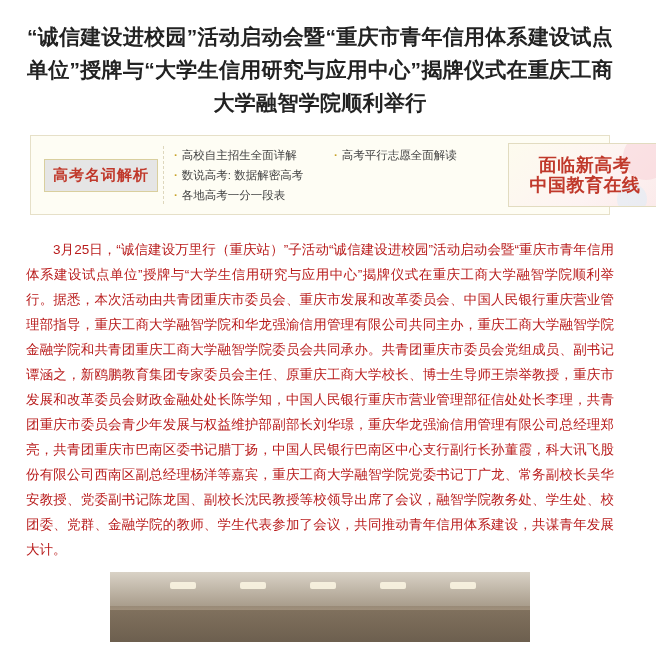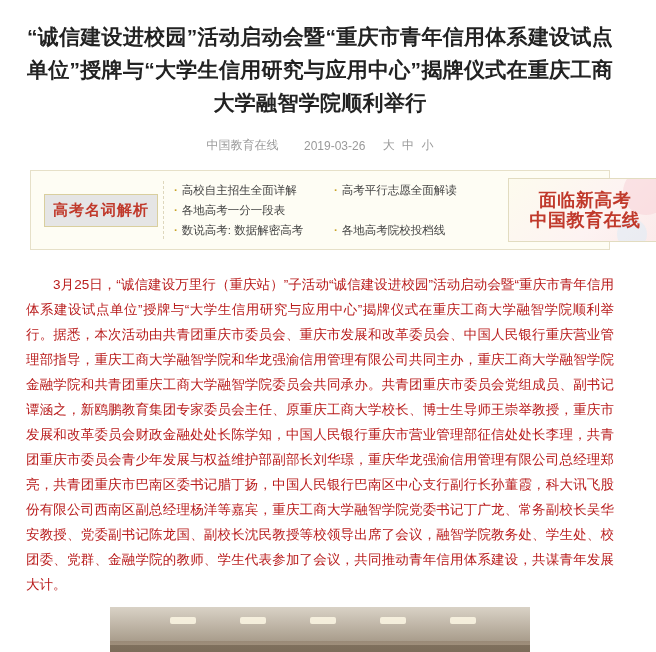--- a/index.html
+++ b/index.html
@@ -183,43 +183,33 @@
     opacity: 0.85;
   }
 </style>
 </head>
 <body>
 
 <div class="page">
 
   <h1 class="article-title">“诚信建设进校园”活动启动会暨“重庆市青年信用体系建设试点单位”授牌与“大学生信用研究与应用中心”揭牌仪式在重庆工商大学融智学院顺利举行</h1>
 
-  <div class="meta-bar">
-    <span class="meta-source">中国教育在线</span>
-    <span class="meta-date">2019-03-26</span>
-    <span class="font-sizes">
-      <span>大</span>
-      <span>中</span>
-      <span>小</span>
-    </span>
-  </div>
 
   <div class="promo-box">
     <div class="promo-left">
       <div class="promo-left-inner">高考名词解析</div>
     </div>
     <div class="promo-links">
       <div class="promo-col col1">
         <a href="#">高校自主招生全面详解</a>
+        <a href="#">数说高考: 数据解密高考</a>
         <a href="#">各地高考一分一段表</a>
-        <a href="#">数说高考: 数据解密高考</a>
       </div>
       <div class="promo-col col2">
         <a href="#">高考平行志愿全面解读</a>
-        <a href="#">各地高考院校投档线</a>
       </div>
     </div>
     <div class="promo-right">
       <span class="blob blob1"></span>
       <span class="blob blob2"></span>
       <div class="promo-right-line">面临新高考</div>
       <div class="promo-right-line">中国教育在线</div>
     </div>
   </div>
 

